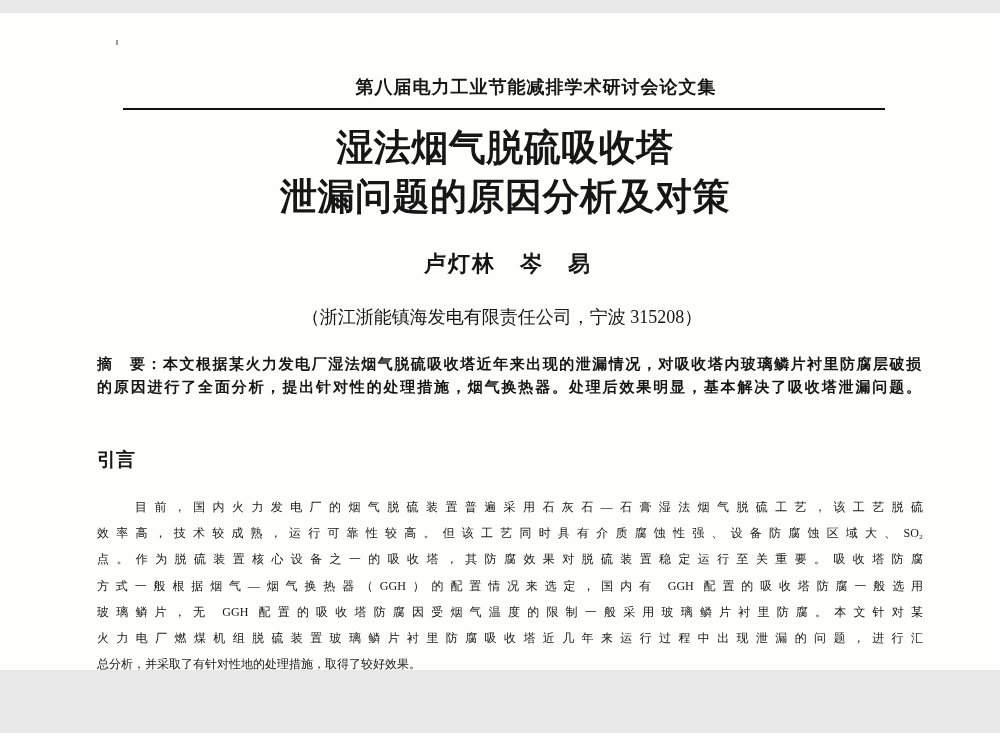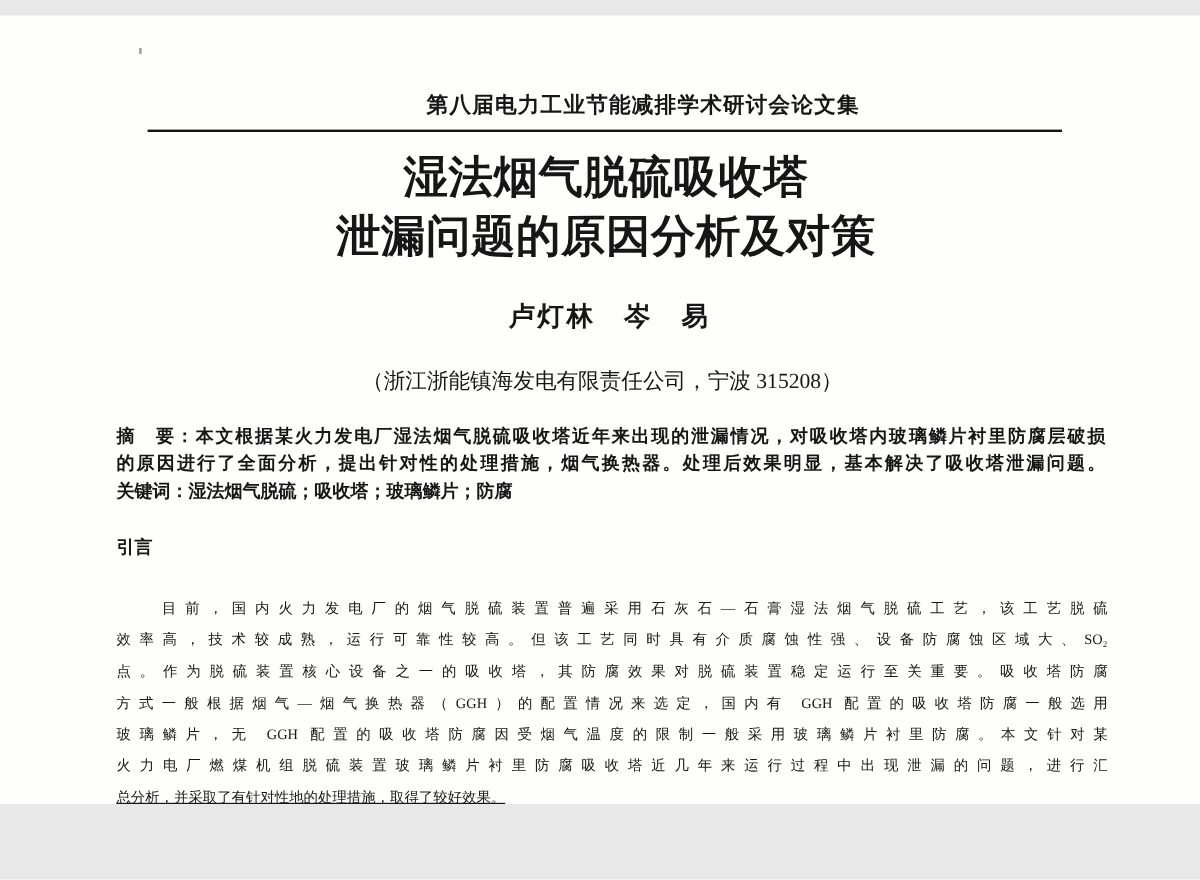--- a/index.html
+++ b/index.html
@@ -94,41 +94,40 @@
     white-space: normal;
     text-align: justify;
     text-align-last: justify;
   }
   .sec-heading {
     position: absolute;
     left: 97px;
     margin: 0;
     font-family: "Liberation Sans", sans-serif;
     font-weight: 700;
-    font-size: 15px;
+    font-size: 19px;
   }
   .sec-heading.intro { top: 434px; }
   .sec-heading.overview { top: 700px; text-align: right; }
   .body-text {
     position: absolute;
     top: 481px;
     left: 97px;
     width: 826px;
     font-size: 12px;
     line-height: 26.2px;
     font-weight: 500;
   }
   .body-line {
     text-align: justify;
     text-align-last: justify;
   }
   .body-line.last {
     text-align: right;
     text-align-last: left;
-    text-decoration: underline;
   }
   .body-line.indent { text-indent: 38px; }
 </style>
 </head>
 <body>
 
 <div class="page">
 
   <div class="speck"></div>
 
@@ -141,21 +140,20 @@
     <span class="title-line">泄漏问题的原因分析及对策</span>
   </h1>
 
   <div class="authors">卢灯林　岑　易</div>
 
   <div class="affiliation">（浙江浙能镇海发电有限责任公司，宁波 315208）</div>
 
   <div class="abstract">
     <div class="abs-line just">摘　要：本文根据某火力发电厂湿法烟气脱硫吸收塔近年来出现的泄漏情况，对吸收塔内玻璃鳞片衬里防腐层破损</div>
     <div class="abs-line just">的原因进行了全面分析，提出针对性的处理措施，烟气换热器。处理后效果明显，基本解决了吸收塔泄漏问题。</div>
-    <div class="abs-line">关键词：湿法烟气脱硫；吸收塔；玻璃鳞片；防腐</div>
   </div>
 
   <h2 class="sec-heading intro">引言</h2>
 
   <div class="body-text">
     <div class="body-line indent">目前，国内火力发电厂的烟气脱硫装置普遍采用石灰石—石膏湿法烟气脱硫工艺，该工艺脱硫</div>
     <div class="body-line">效率高，技术较成熟，运行可靠性较高。但该工艺同时具有介质腐蚀性强、设备防腐蚀区域大、SO₂</div>
     <div class="body-line">点。作为脱硫装置核心设备之一的吸收塔，其防腐效果对脱硫装置稳定运行至关重要。吸收塔防腐</div>
     <div class="body-line">方式一般根据烟气—烟气换热器（GGH）的配置情况来选定，国内有 GGH 配置的吸收塔防腐一般选用</div>
     <div class="body-line">玻璃鳞片，无 GGH 配置的吸收塔防腐因受烟气温度的限制一般采用玻璃鳞片衬里防腐。本文针对某</div>

